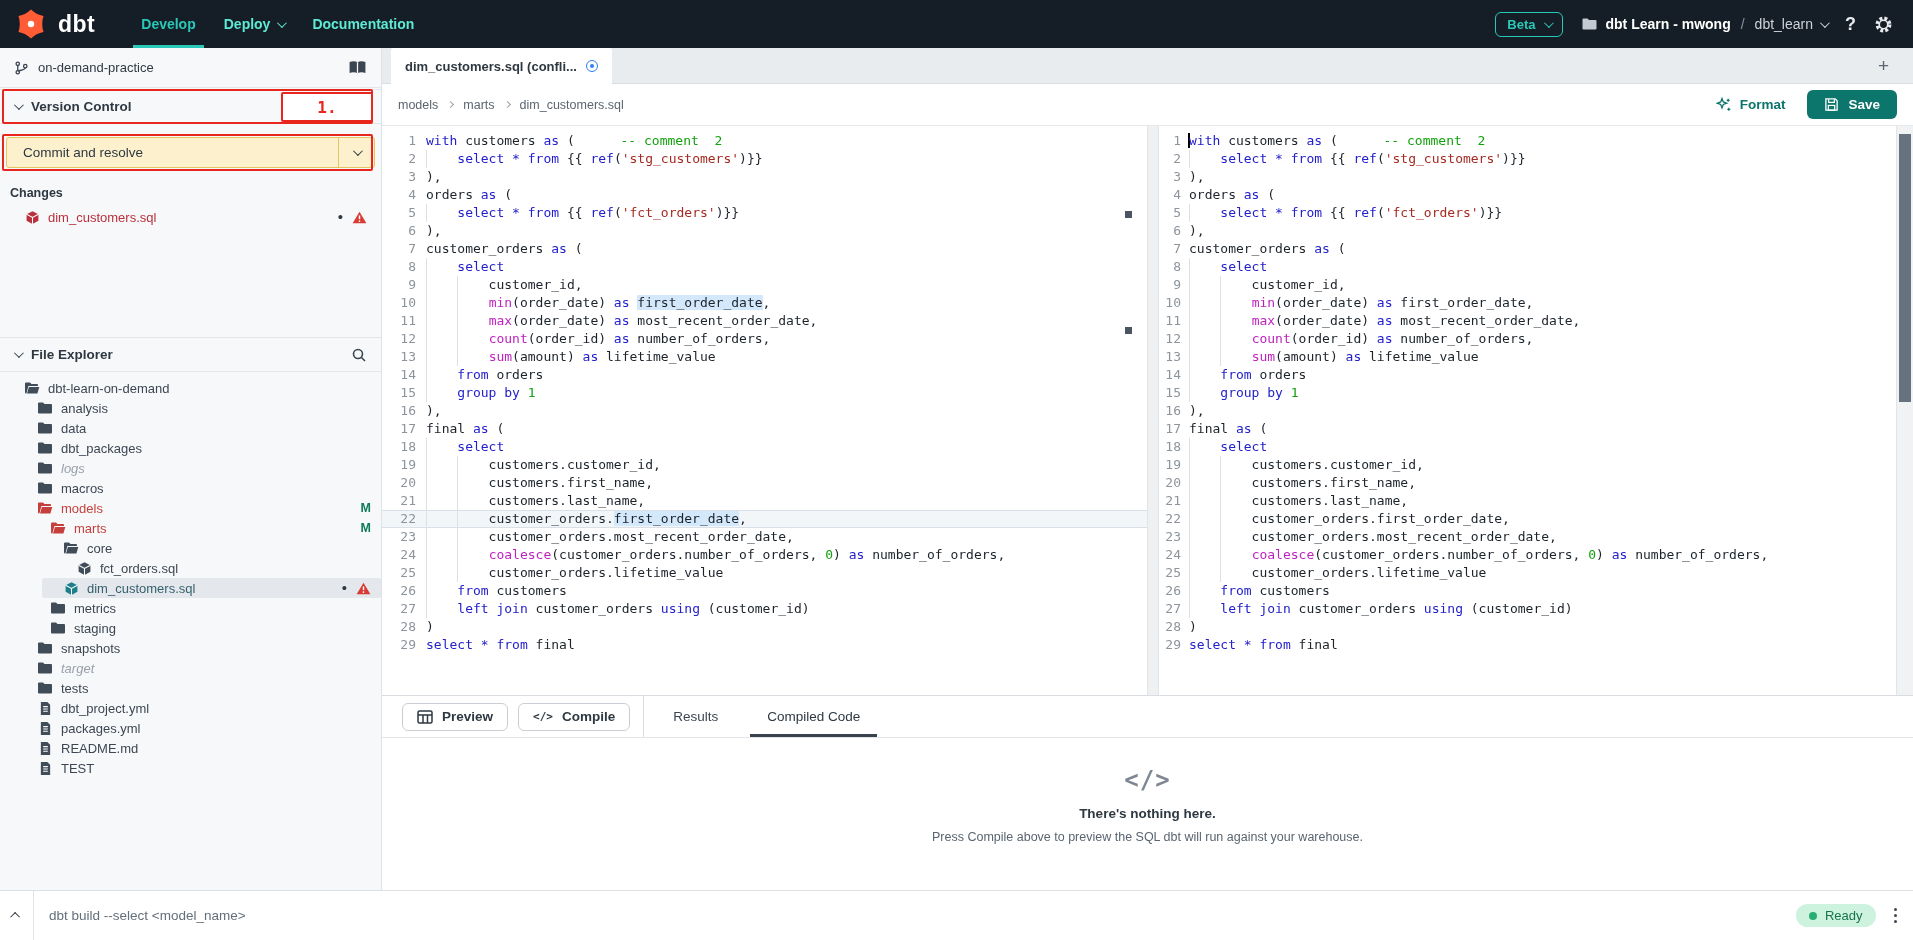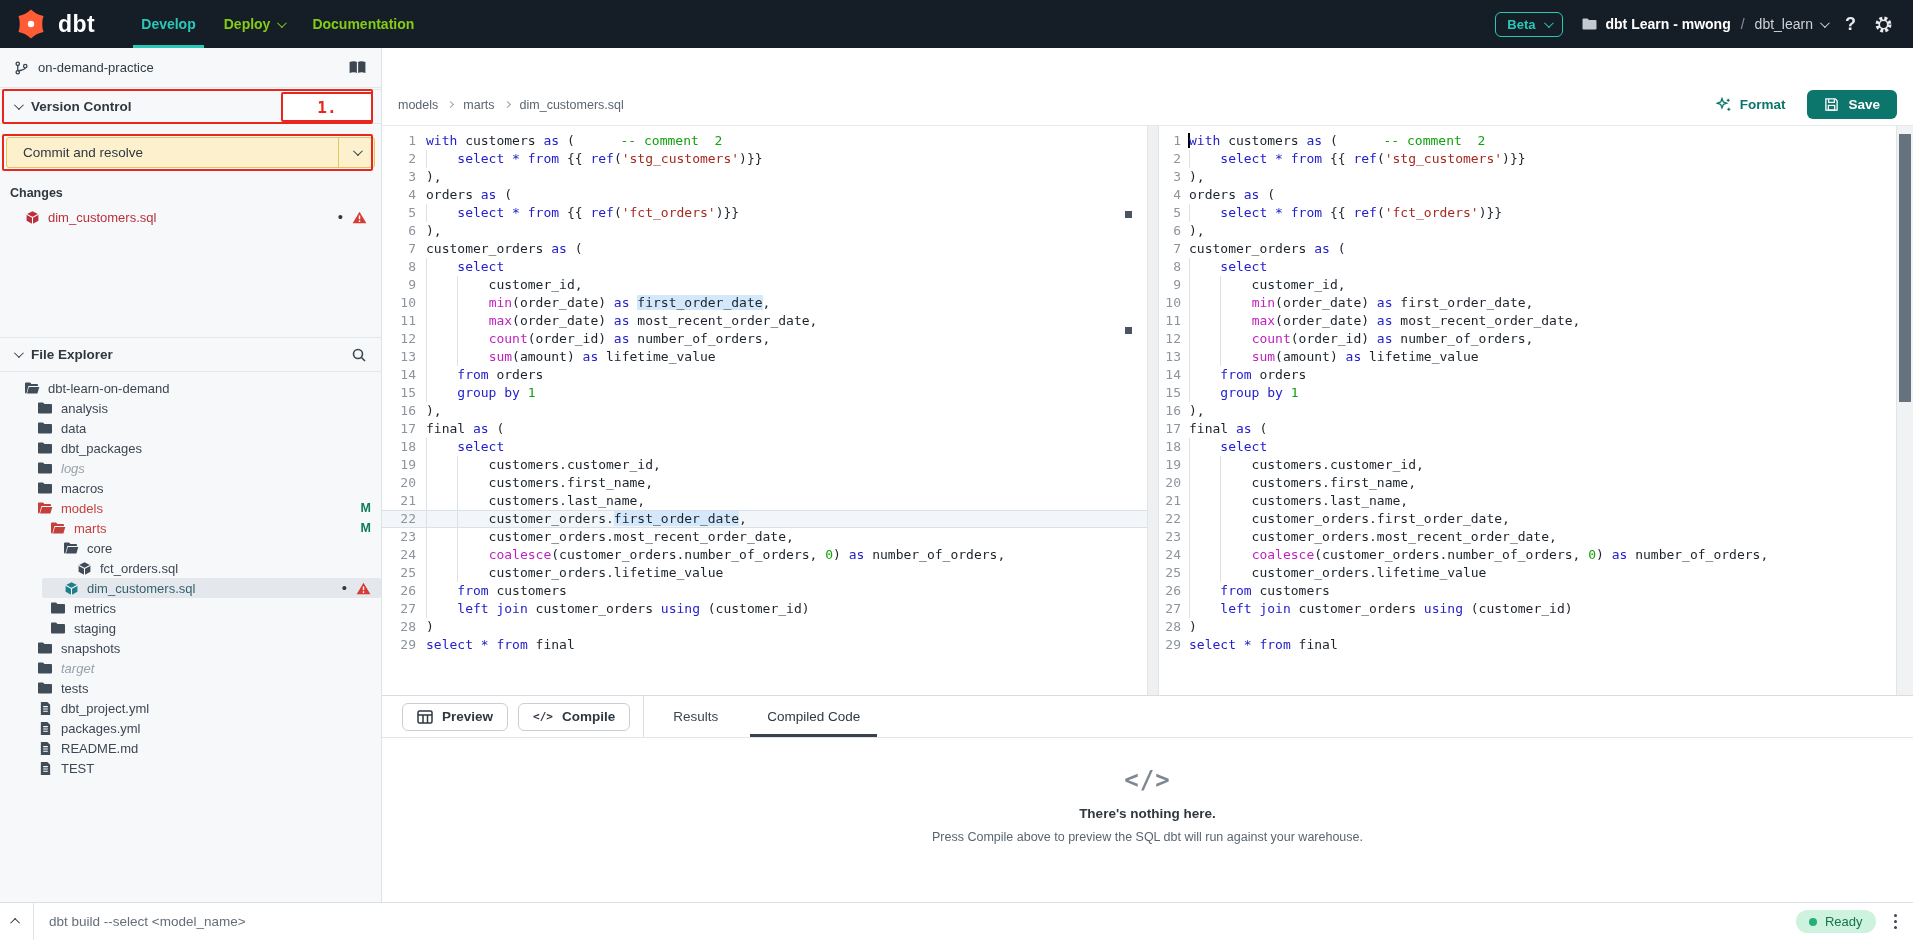--- a/index.html
+++ b/index.html
@@ -6,21 +6,21 @@
   html,body { width:1913px; height:940px; overflow:hidden; background:#fff;
               font-family:"Liberation Sans", sans-serif; }
   .app { position:relative; width:1913px; height:940px; background:#fff; }
 
   
   .navbar { position:absolute; top:0; left:0; right:0; height:48px; background:#151d27;
             display:flex; align-items:center; z-index:30; }
   .brand { display:flex; align-items:center; gap:12px; padding:0 14px 0 16px; }
   .brand-word { color:#fff; font-size:23px; font-weight:bold; letter-spacing:.5px; }
   .nav-items { display:flex; align-items:stretch; height:48px; margin-left:18px; }
-  .nav-item { display:flex; align-items:center; gap:7px; padding:0 14px; color:#84cc16;
+  .nav-item { display:flex; align-items:center; gap:7px; padding:0 14px; color:#5eead4;
               font-size:14px; font-weight:bold; cursor:pointer; position:relative; }
   .nav-item.active { color:var(--accent-teal,#29c8b7); }
   .nav-item.active::after { content:""; position:absolute; left:6px; right:6px; bottom:0;
               height:3px; background:var(--accent-teal,#29c8b7); }
   .nav-right { margin-left:auto; display:flex; align-items:center; gap:18px; padding-right:20px; }
   .beta-btn { border:1.5px solid var(--accent-teal,#29c8b7); color:var(--accent-teal,#29c8b7);
               border-radius:6px; font-size:13px; font-weight:bold; padding:4px 11px;
               display:flex; align-items:center; gap:8px; cursor:pointer; }
   .acct { display:flex; align-items:center; gap:8px; color:#fff; font-size:14px; }
   .acct .sep { color:#8a95a0; padding:0 2px; }
@@ -137,21 +137,21 @@
   .ptools-div { width:1px; align-self:stretch; background:#d9dde1; margin-left:13px; }
   .ptab { font-size:13.5px; color:#3c4652; cursor:pointer; position:relative; }
   .ptab.active { font-weight:normal; color:#2e3841; }
   .ptab.active::after { content:""; position:absolute; left:-17px; right:-17px; bottom:-13px; height:3px; background:#39424d; }
   .panel-body { height:168px; display:flex; flex-direction:column; align-items:center; padding-top:28px; }
   .empty-icon { font-family:"DejaVu Sans Mono", monospace; font-size:24px; font-weight:bold; color:#7f8892; letter-spacing:1px; }
   .empty-title { margin-top:12px; font-size:13.5px; font-weight:bold; color:#2e3841; }
   .empty-sub { margin-top:9px; font-size:12.5px; color:#5a6570; }
 
   
-  .statusbar { position:absolute; bottom:0; left:0; right:0; height:38px; background:#fff;
+  .statusbar { position:absolute; bottom:0; left:0; right:0; height:50px; background:#fff;
                border-top:1px solid #dcdfe3; display:flex; align-items:center; z-index:25; }
   .sb-collapse { padding:0 13px; color:#2e3841; cursor:pointer; display:flex; align-items:center; }
   .sb-div { width:1px; align-self:stretch; background:#e0e3e7; }
   .sb-cmd { padding-left:15px; font-size:13.5px; color:#646f7a; }
   .sb-right { margin-left:auto; display:flex; align-items:center; gap:16px; padding-right:14px; }
   .ready-pill { display:flex; align-items:center; gap:8px; background:#cdf2de; border-radius:12px;
                 height:23px; padding:0 13px; font-size:13px; color:#17744d; }
   .ready-dot { width:8px; height:8px; border-radius:50%; background:var(--ready-green,#27ae74); }
   .kebab { display:flex; flex-direction:column; gap:2.5px; cursor:pointer; padding:2px; }
   .kebab i { width:3.5px; height:3.5px; border-radius:50%; background:#3c4652; }
@@ -469,20 +469,27 @@
           <span class="spacer"></span>
         </div>
       </div>
 
     <div class="ann ann-box-1"></div>
     <div class="ann ann-box-2"></div>
     <div class="ann ann-label">1.</div>
   </div>
 
   <div class="editor">
+    <div class="tabbar">
+      <div class="tab">
+        <span>dim_customers.sql (confli...</span>
+        <span class="tab-dot"></span>
+      </div>
+      <span class="tab-plus">+</span>
+    </div>
 
     <div class="ed-toolbar">
       <div class="breadcrumb">
         <span>models</span>
         <span class="chev right"></span>
         <span>marts</span>
         <span class="chev right"></span>
         <span>dim_customers.sql</span>
       </div>
       <div class="ed-actions">

